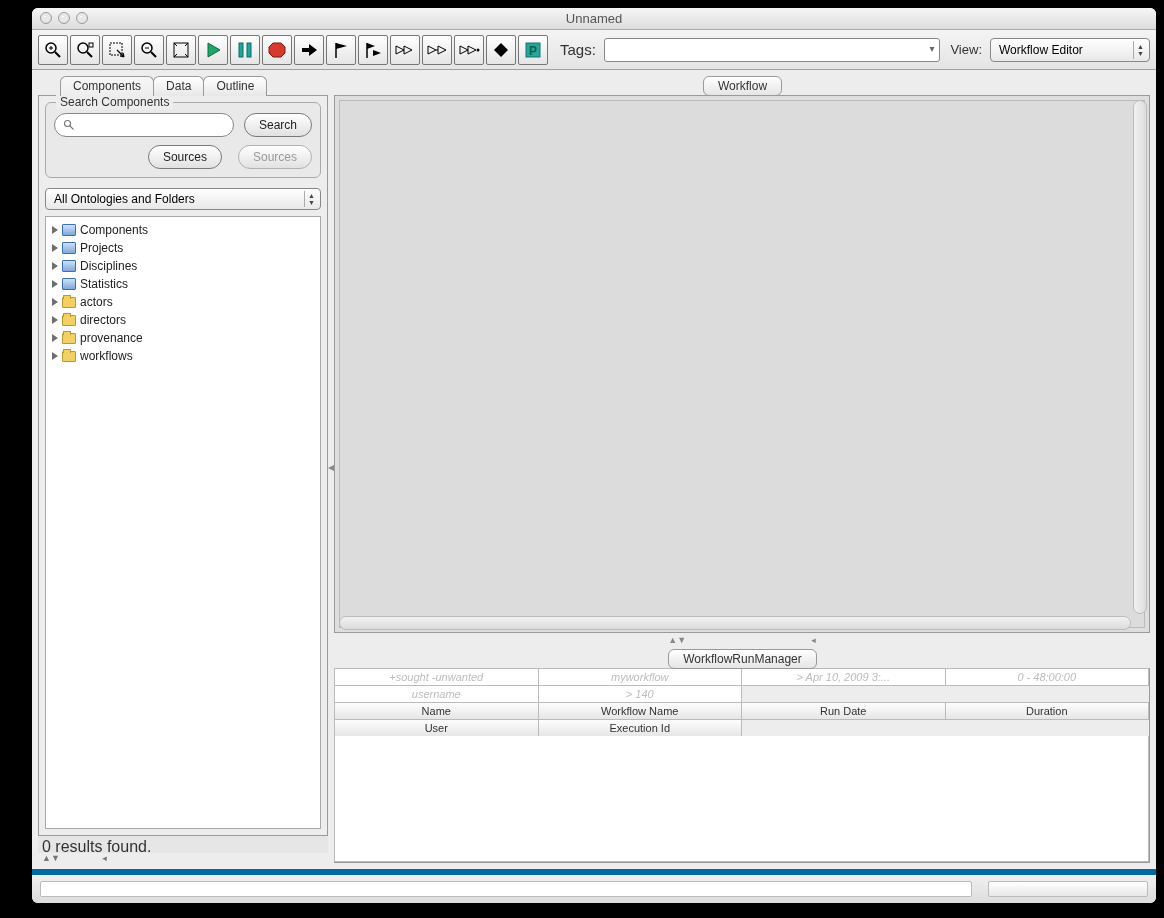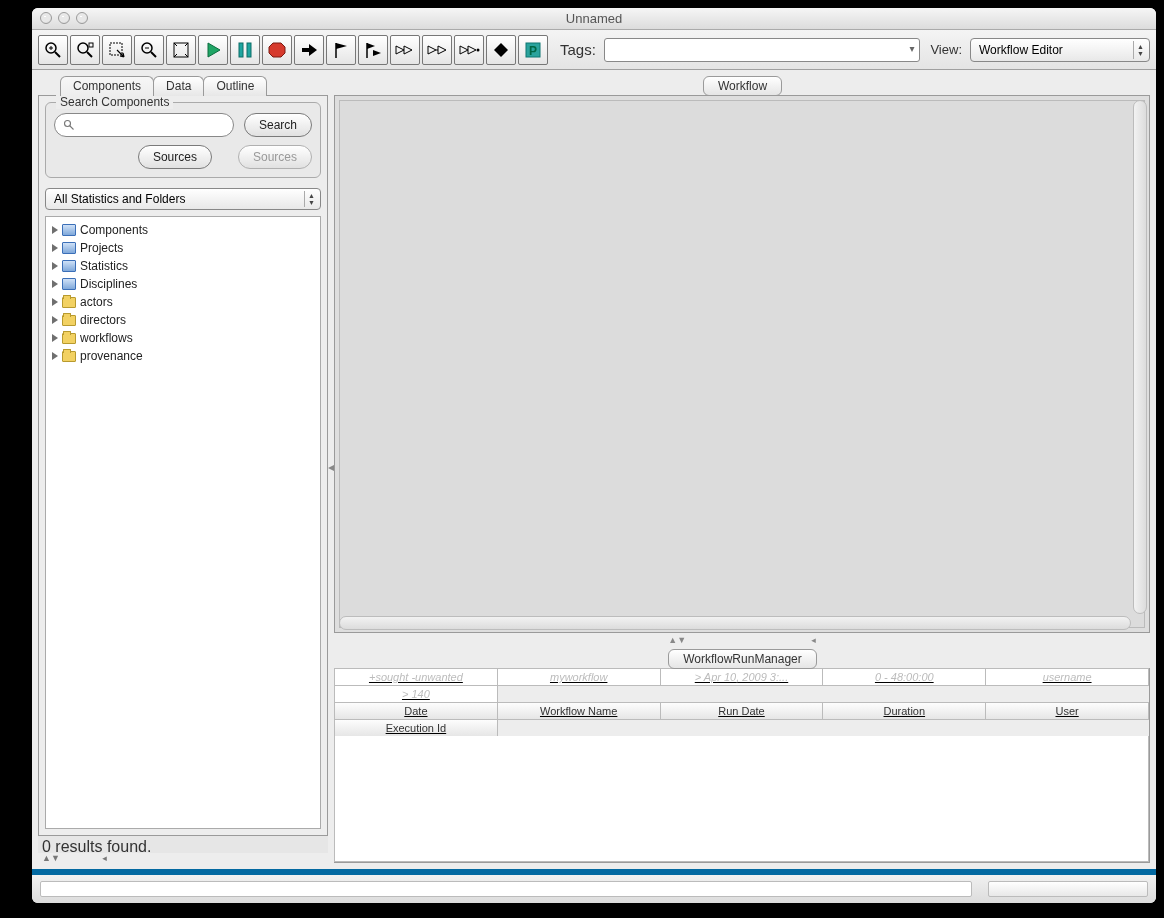--- a/index.html
+++ b/index.html
@@ -18,21 +18,21 @@
   
   .toolbar { height:40px; background:linear-gradient(#f4f4f4,#e4e4e4); border-bottom:1px solid #9f9f9f; display:flex; align-items:center; padding:0 6px; gap:2px; }
   .tbtn { width:30px; height:30px; border:1px solid #777; background:linear-gradient(#fff,#e5e5e5); display:flex; align-items:center; justify-content:center; border-radius:2px; }
   .tbtn svg { display:block; }
   .tags-lbl { margin-left:10px; font-size:15px; color:#333; }
   .tags-input { flex:1; min-width:120px; height:24px; border:1px solid #888; border-radius:3px; background:#fff; margin:0 6px; position:relative; }
   .tags-input::after { content:"▾"; position:absolute; right:5px; top:4px; font-size:10px; color:#666; }
   .view-lbl { font-size:13px; color:#333; margin:0 6px 0 2px; }
   .combo { height:24px; border:1px solid #888; border-radius:4px; background:linear-gradient(#fff,#e8e8e8); display:flex; align-items:center; padding:0 20px 0 8px; position:relative; font-size:12px; }
   .combo .stepper { position:absolute; right:2px; top:2px; bottom:2px; width:14px; border-left:1px solid #aaa; display:flex; flex-direction:column; align-items:center; justify-content:center; font-size:7px; line-height:7px; color:#444; }
-  .view-combo { width:180px; }
+  .view-combo { width:160px; }
 
   
   .main { flex:1; display:flex; border-bottom:6px solid #0369a1; background:#ededed; position:relative; padding:0 6px 6px 6px; }
   .left-panel { width:290px; display:flex; flex-direction:column; margin-top:4px; }
   .divider { width:6px; display:flex; align-items:center; justify-content:center; color:#888; user-select:none; }
   .right-panel { flex:1; display:flex; flex-direction:column; margin-top:4px; }
 
   
   .tabstrip { height:22px; display:flex; align-items:flex-end; padding-left:22px; position:relative; z-index:2; }
   .tab { height:20px; padding:2px 12px 0 12px; border:1px solid #9a9a9a; border-bottom:none; background:linear-gradient(#fff,#e7e7e7); border-radius:6px 6px 0 0; font-size:12px; color:#333; margin-right:-1px; position:relative; }
@@ -43,21 +43,21 @@
   .panelbox { flex:1; border:1px solid #9a9a9a; background:#ededed; margin-top:-1px; display:flex; flex-direction:column; padding:6px; position:relative; z-index:1; }
 
   
   .fieldset { border:1px solid #aaa; border-radius:6px; padding:10px 8px 8px 8px; background:#e9e9e9; position:relative; }
   .fieldset .legend { position:absolute; top:-8px; left:10px; background:#ededed; padding:0 4px; font-size:12px; color:#333; }
   .searchrow { display:flex; align-items:flex-start; gap:10px; }
   .searchfield { flex:1; height:24px; border:1px solid #888; border-radius:12px; background:#fff; display:flex; align-items:center; padding:0 8px; }
   .searchfield svg { width:12px; height:12px; stroke:#777; fill:none; }
   .pillbtn { height:24px; padding:0 14px; border:1px solid #7a7a7a; border-radius:12px; background:linear-gradient(#fff,#e1e1e1); font-size:12px; color:#222; display:flex; align-items:center; }
   .pillbtn.disabled { color:#999; border-color:#b0b0b0; }
-  .row-right { display:flex; justify-content:flex-end; gap:26px; margin-top:8px; }
+  .row-right { display:flex; justify-content:flex-end; gap:16px; margin-top:8px; }
 
   
   .wide-combo { height:22px; border:1px solid #888; border-radius:4px; background:linear-gradient(#fff,#e8e8e8); display:flex; align-items:center; padding:0 20px 0 8px; position:relative; font-size:12px; margin:10px 0 6px 0; }
   .wide-combo .stepper { position:absolute; right:2px; top:2px; bottom:2px; width:14px; border-left:1px solid #aaa; display:flex; flex-direction:column; align-items:center; justify-content:center; font-size:7px; line-height:7px; color:#444; }
 
   
   .tree { flex:1; background:#fff; border:1px solid #aaa; overflow:auto; padding:4px 2px; }
   .tree-item { display:flex; align-items:center; height:18px; padding-left:4px; gap:4px; }
   .triangle { width:0; height:0; border-top:4px solid transparent; border-bottom:4px solid transparent; border-left:6px solid #6f6f6f; }
   .icon-box { width:14px; height:12px; }
@@ -71,21 +71,21 @@
 
   
   .canvas-wrap { flex:1; border:1px solid #9a9a9a; background:#dedede; position:relative; margin-top:-1px; display:flex; }
   .canvas-inner { flex:1; margin:4px; background:#dcdcdc; border:1px solid #bbb; position:relative; }
   .scroll-v { position:absolute; right:2px; top:4px; bottom:18px; width:14px; background:linear-gradient(90deg,#f2f2f2,#dcdcdc); border:1px solid #bcbcbc; border-radius:7px; }
   .scroll-h { position:absolute; left:4px; right:18px; bottom:2px; height:14px; background:linear-gradient(#f2f2f2,#dcdcdc); border:1px solid #bcbcbc; border-radius:7px; }
   .split-hint { text-align:center; font-size:9px; color:#888; padding:2px 0; }
 
   .runmgr-tabstrip { height:22px; display:flex; align-items:flex-end; justify-content:center; position:relative; z-index:2; }
   .runmgr-box { height:195px; border:1px solid #9a9a9a; background:#ededed; margin-top:-1px; display:flex; flex-direction:column; position:relative; z-index:1; }
-  .run-table { display:grid; grid-template-columns:1fr 1fr 1fr 1fr 1fr;text-decoration:underline; }
+  .run-table { display:grid; grid-template-columns:1fr 1fr 1fr 1fr; }
   .run-table .cell { border:1px solid #bbb; margin:-1px 0 0 -1px; padding:2px 4px; text-align:center; font-size:11px; height:18px; overflow:hidden; white-space:nowrap; }
   .run-table .filter { color:#bcbcbc; font-style:italic; background:#fff; }
   .run-table .hdr { background:linear-gradient(#fdfdfd,#e6e6e6); color:#333; }
   .run-body { flex:1; background:#fff; border:1px solid #bbb; border-top:none; margin:-1px 0 0 -1px; }
 
   
   .statusbar { height:28px; background:linear-gradient(#f1f1f1,#dcdcdc); display:flex; align-items:center; }
   .status-left { flex:1; height:16px; margin:0 8px; border:1px solid #bbb; background:#fff; border-radius:2px; }
   .status-right { width:160px; height:16px; margin:0 8px; border:1px solid #bbb; background:linear-gradient(#fff,#e8e8e8); border-radius:2px; }
 </style>
@@ -249,64 +249,64 @@
             </div>
             <div class="pillbtn">Search</div>
           </div>
           <div class="row-right">
             <div class="pillbtn">Sources</div>
             <div class="pillbtn disabled">Sources</div>
           </div>
         </div>
 
         <div class="wide-combo">
-          <span>All Statistics and Folders</span>
+          <span>All Ontologies and Folders</span>
           <div class="stepper">▲<br>▼</div>
         </div>
 
         <div class="tree" id="tree">
             <div class="tree-item">
               <div class="triangle"></div>
               <div class="icon-box blue-icon"></div>
               <span class="tree-label">Components</span>
             </div>
             <div class="tree-item">
               <div class="triangle"></div>
               <div class="icon-box blue-icon"></div>
               <span class="tree-label">Projects</span>
             </div>
             <div class="tree-item">
               <div class="triangle"></div>
               <div class="icon-box blue-icon"></div>
+              <span class="tree-label">Disciplines</span>
+            </div>
+            <div class="tree-item">
+              <div class="triangle"></div>
+              <div class="icon-box blue-icon"></div>
               <span class="tree-label">Statistics</span>
-            </div>
-            <div class="tree-item">
-              <div class="triangle"></div>
-              <div class="icon-box blue-icon"></div>
-              <span class="tree-label">Disciplines</span>
             </div>
             <div class="tree-item">
               <div class="triangle"></div>
               <div class="folder-icon"></div>
               <span class="tree-label">actors</span>
             </div>
             <div class="tree-item">
               <div class="triangle"></div>
               <div class="folder-icon"></div>
               <span class="tree-label">directors</span>
             </div>
             <div class="tree-item">
               <div class="triangle"></div>
               <div class="folder-icon"></div>
+              <span class="tree-label">provenance</span>
+            </div>
+            <div class="tree-item">
+              <div class="triangle"></div>
+              <div class="folder-icon"></div>
               <span class="tree-label">workflows</span>
-            </div>
-            <div class="tree-item">
-              <div class="triangle"></div>
-              <div class="folder-icon"></div>
-              <span class="tree-label">provenance</span>
             </div>
           </div>
       </div>
       <div class="results-bar">0 results found.</div>
       <div class="bottom-tri">▲▼&nbsp;&nbsp;&nbsp;&nbsp;&nbsp;&nbsp;&nbsp;&nbsp;&nbsp;&nbsp;&nbsp;&nbsp;&nbsp;&nbsp;&nbsp;&nbsp;&nbsp;◂</div>
     </div>
 
     <div class="divider">◂</div>
 
     <div class="right-panel">
@@ -326,21 +326,21 @@
       <div class="runmgr-box">
         <div class="run-table" id="runfilters">
             <div class="cell filter">+sought -unwanted</div>
             <div class="cell filter">myworkflow</div>
             <div class="cell filter">&gt; Apr 10, 2009 3:...</div>
             <div class="cell filter">0 - 48:00:00</div>
             <div class="cell filter">username</div>
             <div class="cell filter">&gt; 140</div>
           </div>
         <div class="run-table" id="runheaders">
-            <div class="cell hdr">Date</div>
+            <div class="cell hdr">Name</div>
             <div class="cell hdr">Workflow Name</div>
             <div class="cell hdr">Run Date</div>
             <div class="cell hdr">Duration</div>
             <div class="cell hdr">User</div>
             <div class="cell hdr">Execution Id</div>
           </div>
         <div class="run-body"></div>
       </div>
     </div>
 

